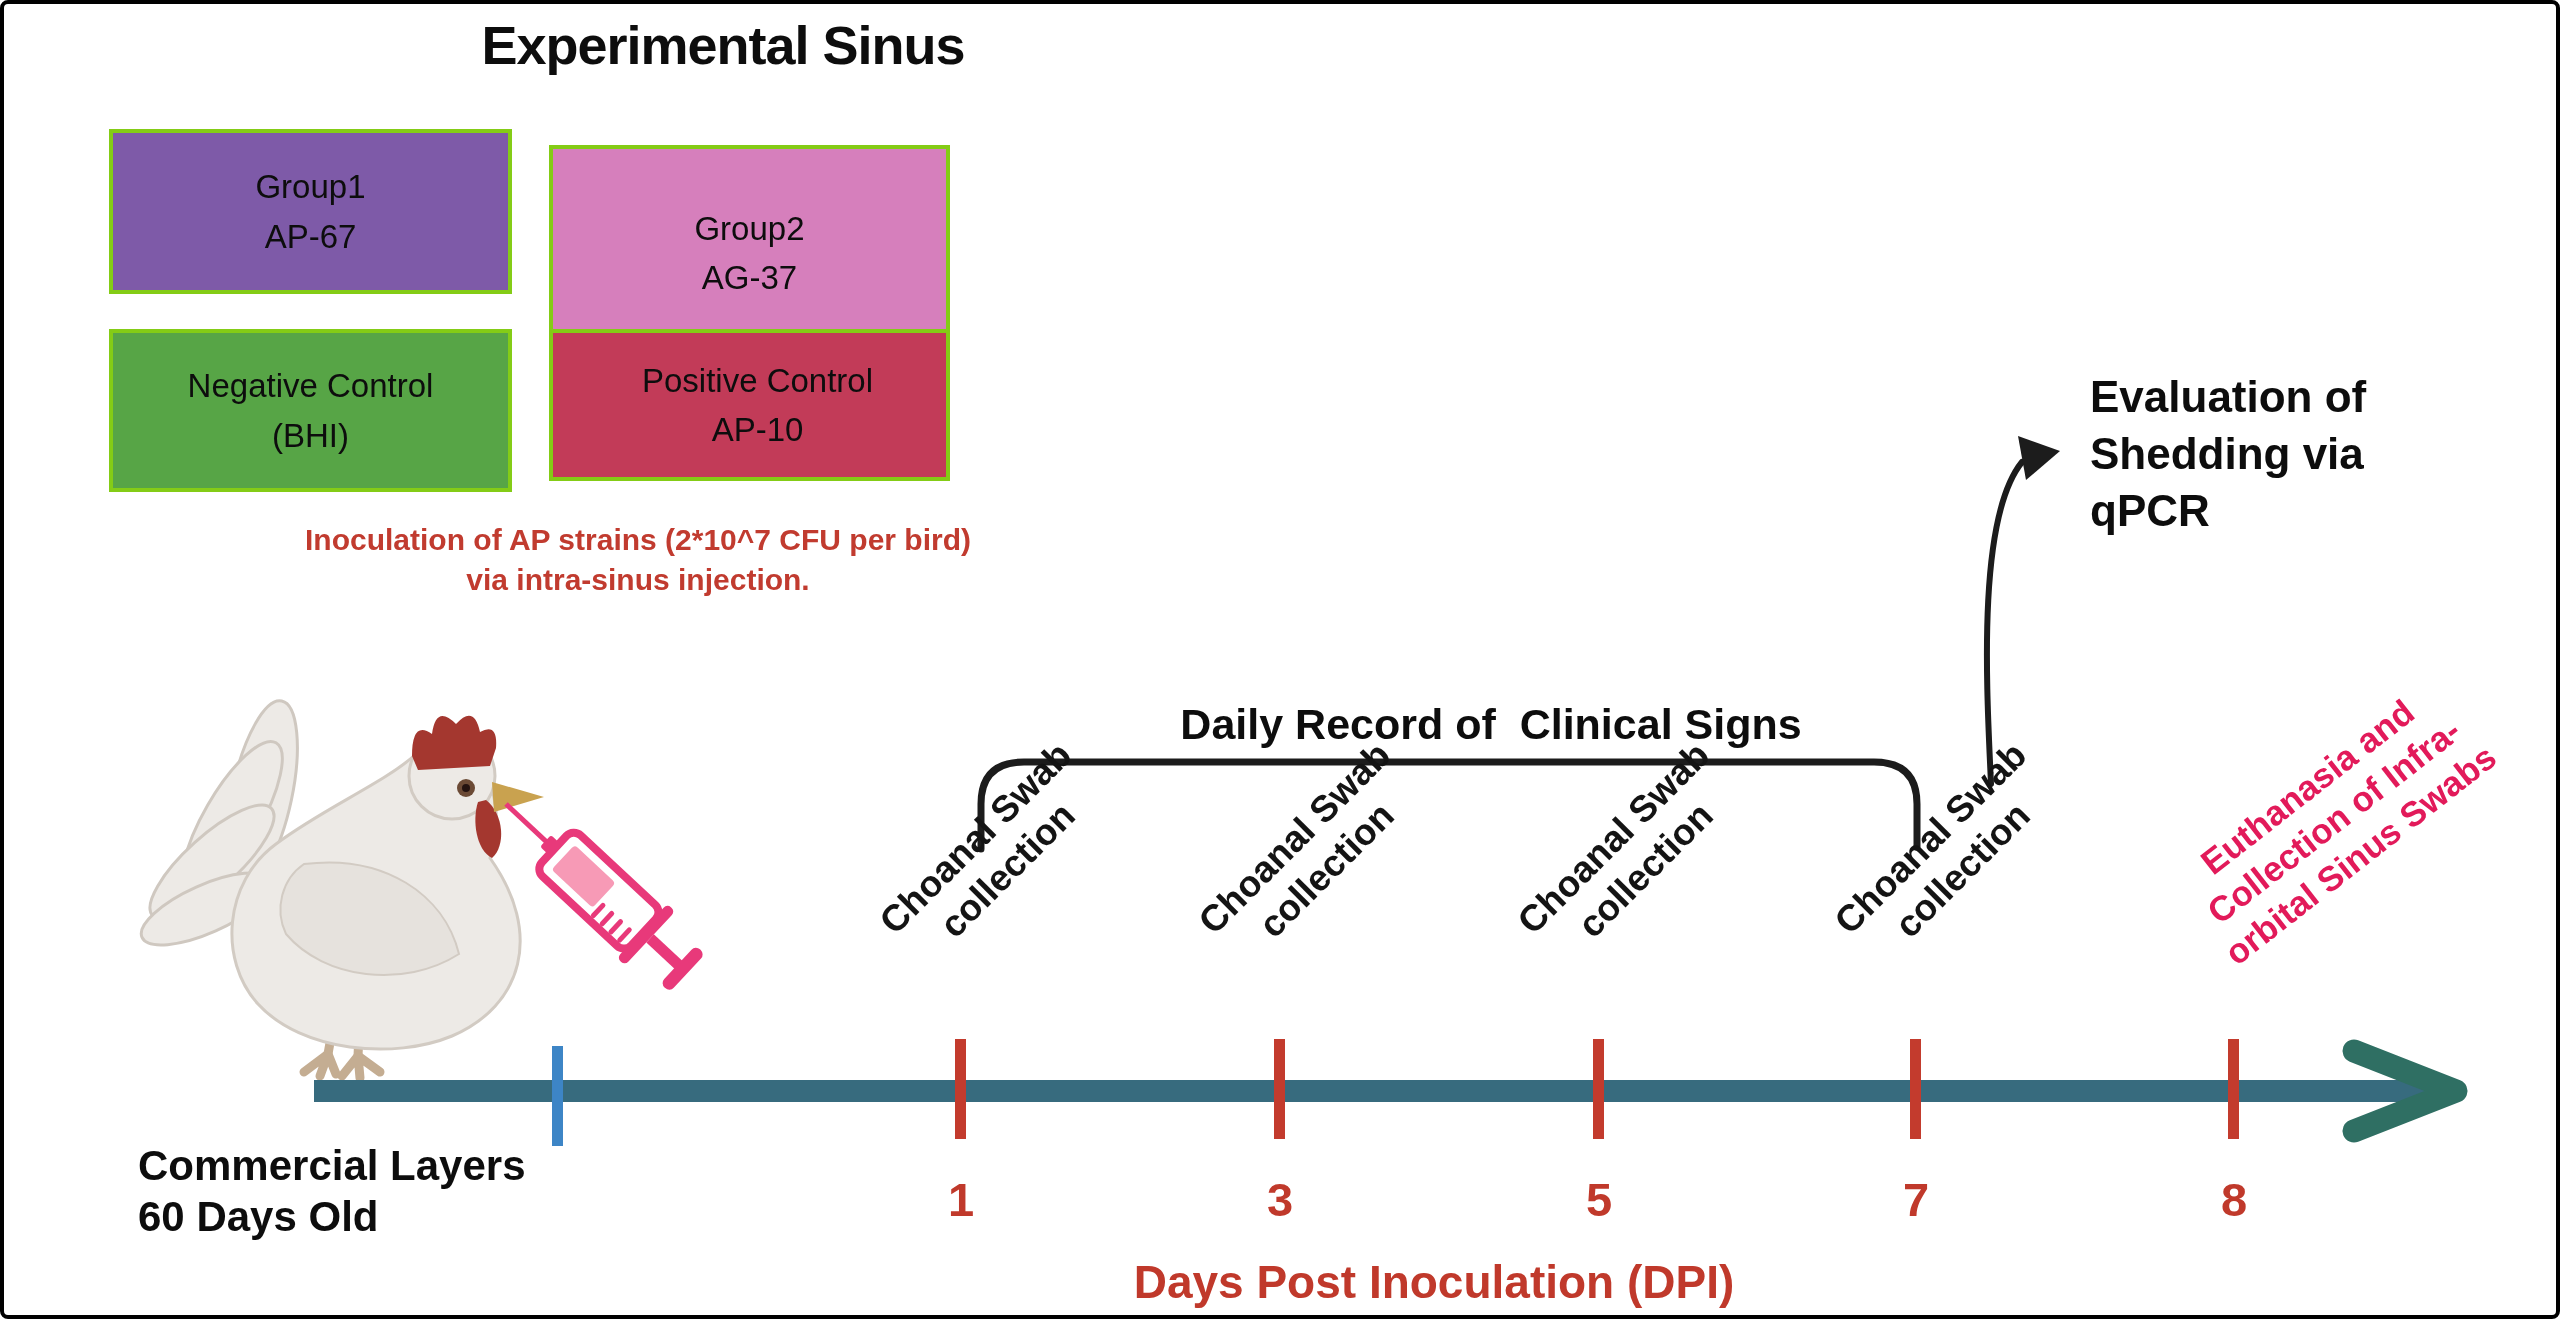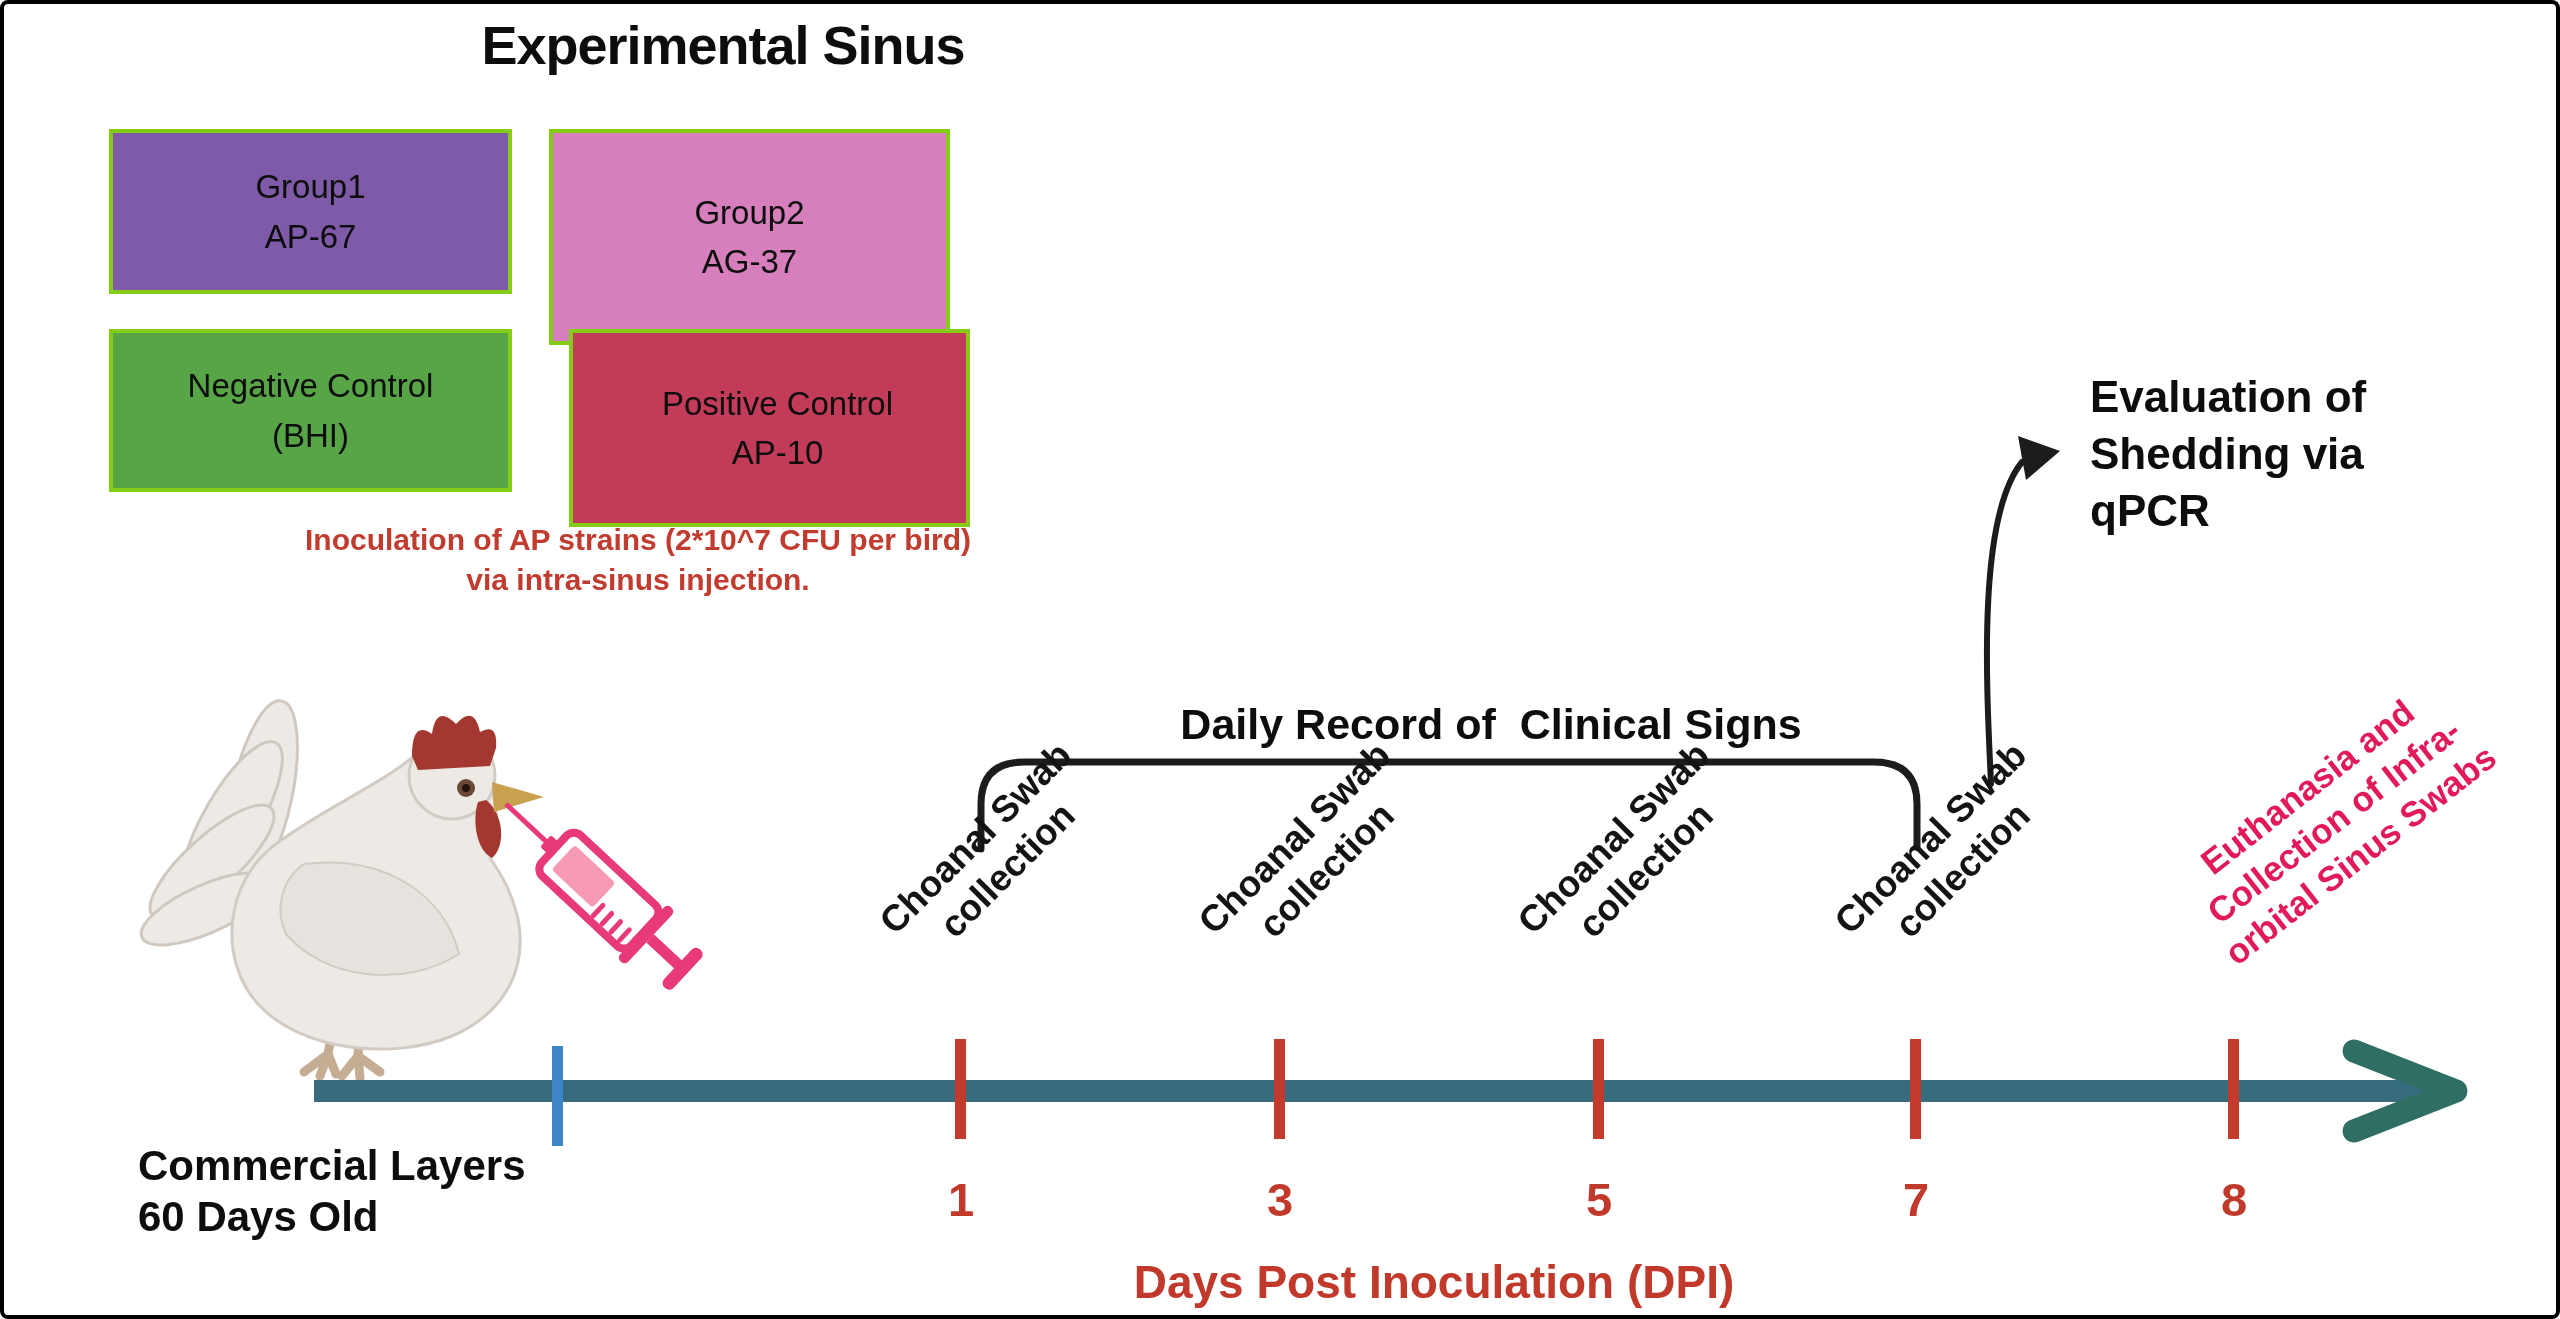--- a/index.html
+++ b/index.html
@@ -23,23 +23,23 @@
   }
   
   .group-box{
     box-sizing:border-box;
     border:4px solid #84cc16;
     display:flex;flex-direction:column;align-items:center;justify-content:center;
     font-size:33px;font-weight:400;color:#0d0d0d;line-height:1.5;
     text-align:center;
   }
   .gb1{left:105px;top:125px;width:403px;height:165px;}
-  .gb2{left:545px;top:125px;width:401px;height:216px;}
+  .gb2{left:545px;top:141px;width:401px;height:216px;}
   .gb3{left:105px;top:325px;width:403px;height:163px;justify-content:center;}
-  .gb4{left:565px;top:325px;width:401px;height:198px;padding-left:16px;}
+  .gb4{left:545px;top:325px;width:401px;height:152px;padding-left:16px;}
   
   .inoc-note{
     left:134px;top:516px;width:1000px;
     font-size:30px;font-weight:700;line-height:1.33;text-align:center;
   }
   .daily-title{
     left:1087px;top:696px;width:800px;text-align:center;
     font-size:43px;font-weight:800;color:#0d0d0d;white-space:pre;
   }
   .swab-label{

